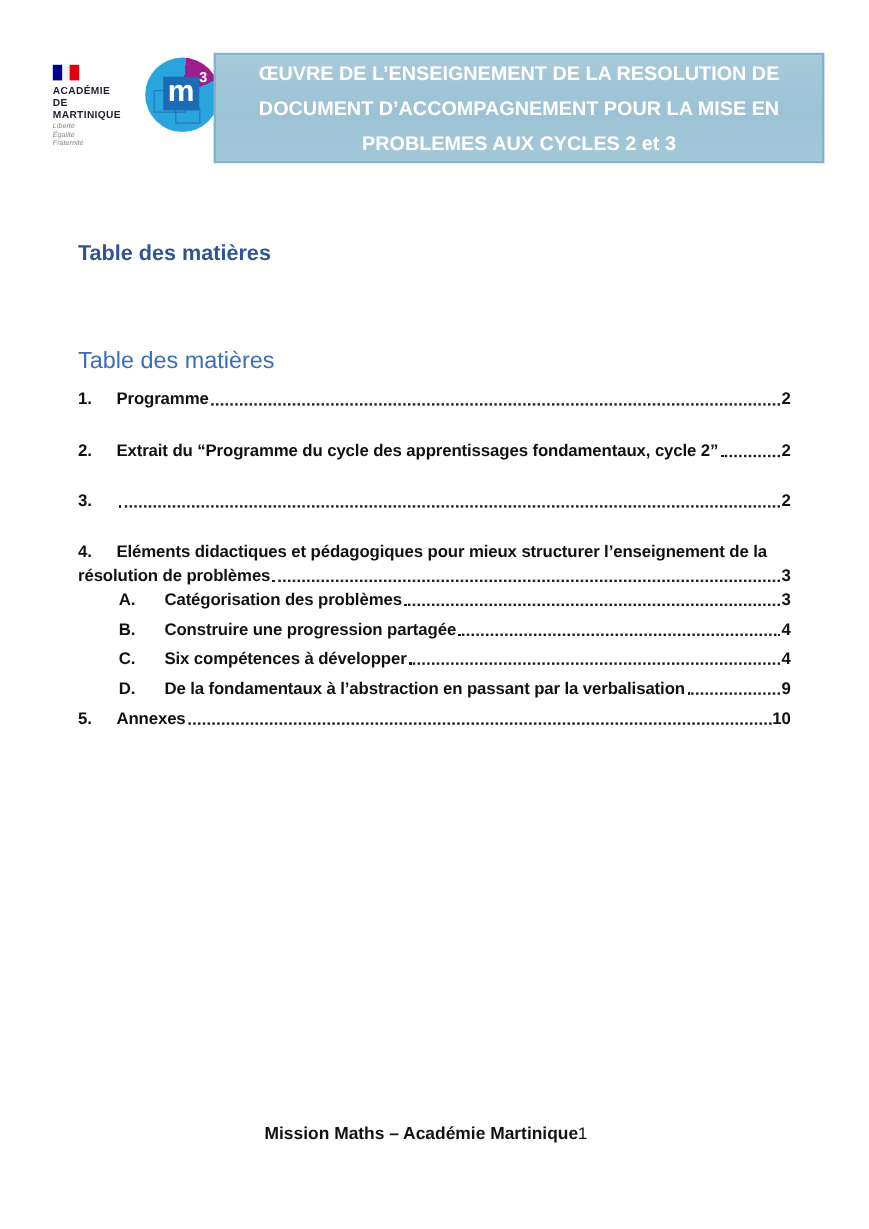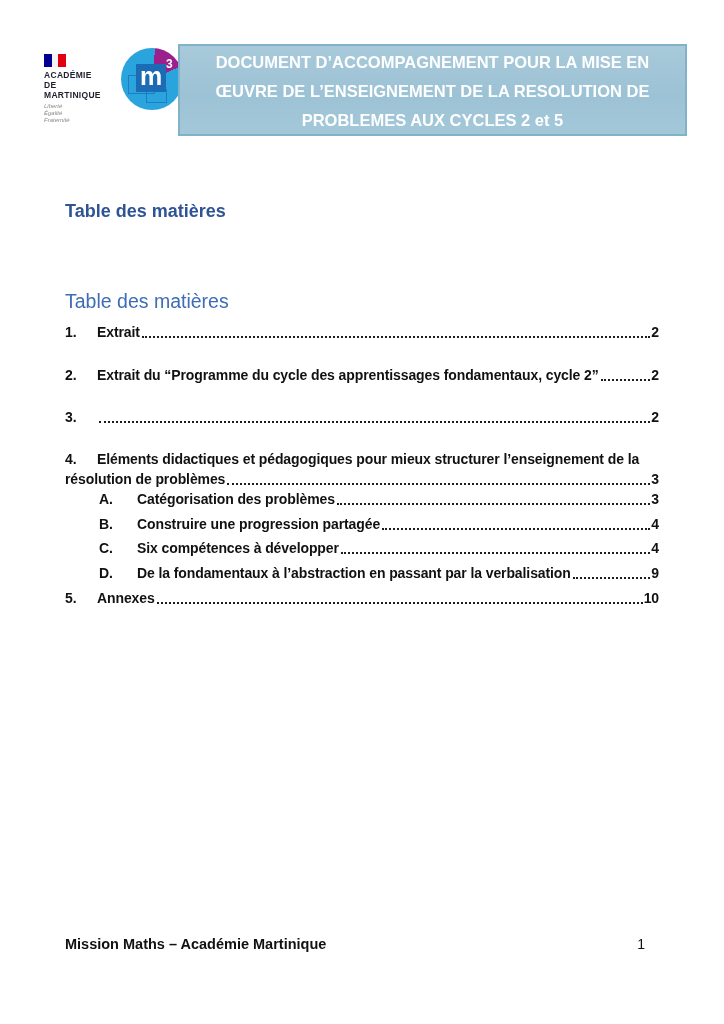--- a/index.html
+++ b/index.html
@@ -60,21 +60,21 @@
     margin:0 1px 4px 2px; }
   .toc-row .pg { flex:none; }
   .toc-row.sub { padding-left:34px; }
   .toc-row.sub .letter { flex:none; width:38px; }
   .toc-row.sub .label { font-weight:600; }
   .mt-lg1 { margin-top:23px; } .mt-lg2 { margin-top:22px; }
   .mt-md  { } .mt-sm  { margin-top:5px; } .mt-sm2 { margin-top:4px; }
 
   
   .footer { position:absolute; top:936px; left:65px; right:65px;
-    display:flex; justify-content:space-between; align-items:baseline; }
+    display:flex; justify-content:center; align-items:baseline; }
   .footer .left { font-size:14.5px; font-weight:bold; }
   .footer .pagenum { font-size:14px; margin-right:14px; }
 </style>
 </head>
 <body>
 
 <div class="page">
 
   <div class="brand">
     <div class="marianne">
@@ -95,33 +95,33 @@
     </div>
     <div class="m3-logo">
       <div class="m3-grid1"></div>
       <div class="m3-grid2"></div>
       <div class="m3-core">m</div>
       <div class="m3-sup">3</div>
     </div>
   </div>
 
   <div class="title-box">
+    <div>ŒUVRE DE L’ENSEIGNEMENT DE LA RESOLUTION DE</div>
     <div>DOCUMENT D’ACCOMPAGNEMENT POUR LA MISE EN</div>
-    <div>ŒUVRE DE L’ENSEIGNEMENT DE LA RESOLUTION DE</div>
-    <div>PROBLEMES AUX CYCLES 2 et 5</div>
+    <div>PROBLEMES AUX CYCLES 2 et 3</div>
   </div>
 
   <div class="doc-heading">Table des matières</div>
   <div class="toc-heading">Table des matières</div>
 
   <div class="toc">
 
     <div class="toc-row">
       <span class="num">1.</span>
-      <span class="label">Extrait</span>
+      <span class="label">Programme</span>
       <span class="dots"></span>
       <span class="pg">2</span>
     </div>
 
     <div class="toc-row mt-lg1">
       <span class="num">2.</span>
       <span class="label">Extrait du “Programme du cycle des apprentissages fondamentaux, cycle 2”</span>
       <span class="dots"></span>
       <span class="pg">2</span>
     </div>

